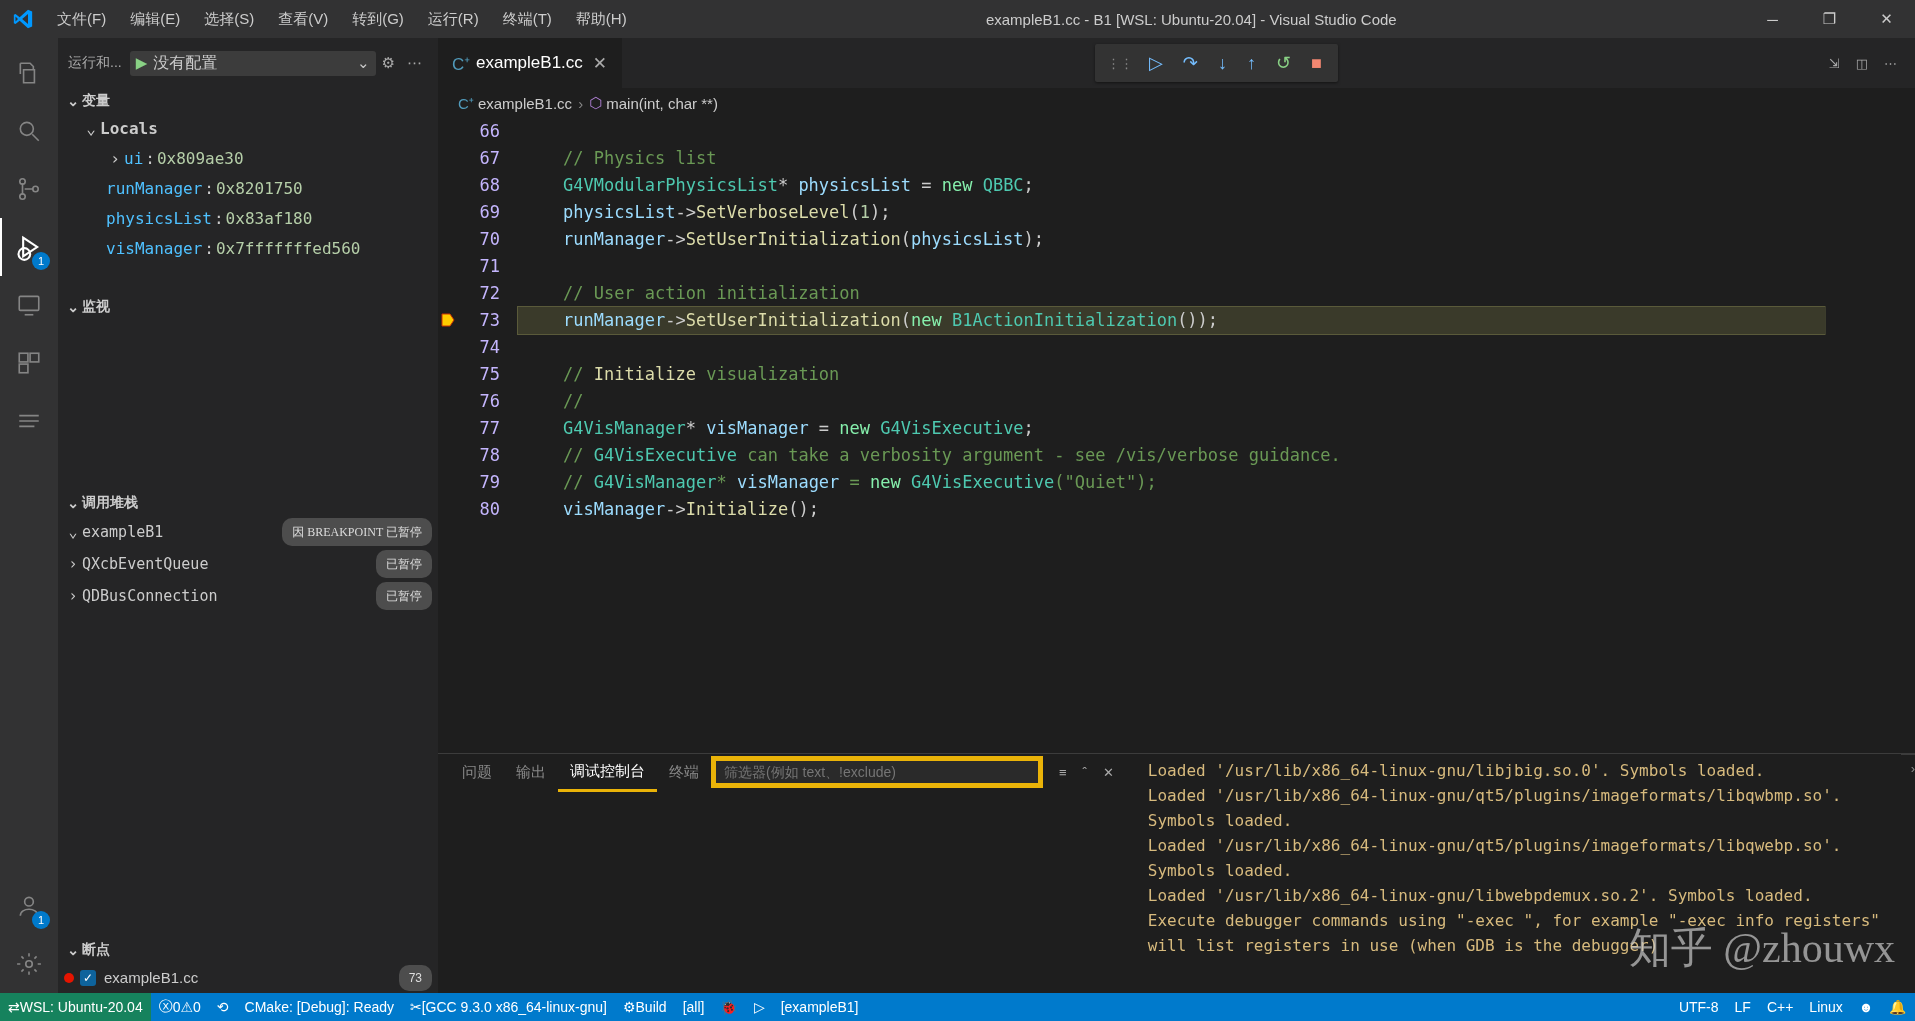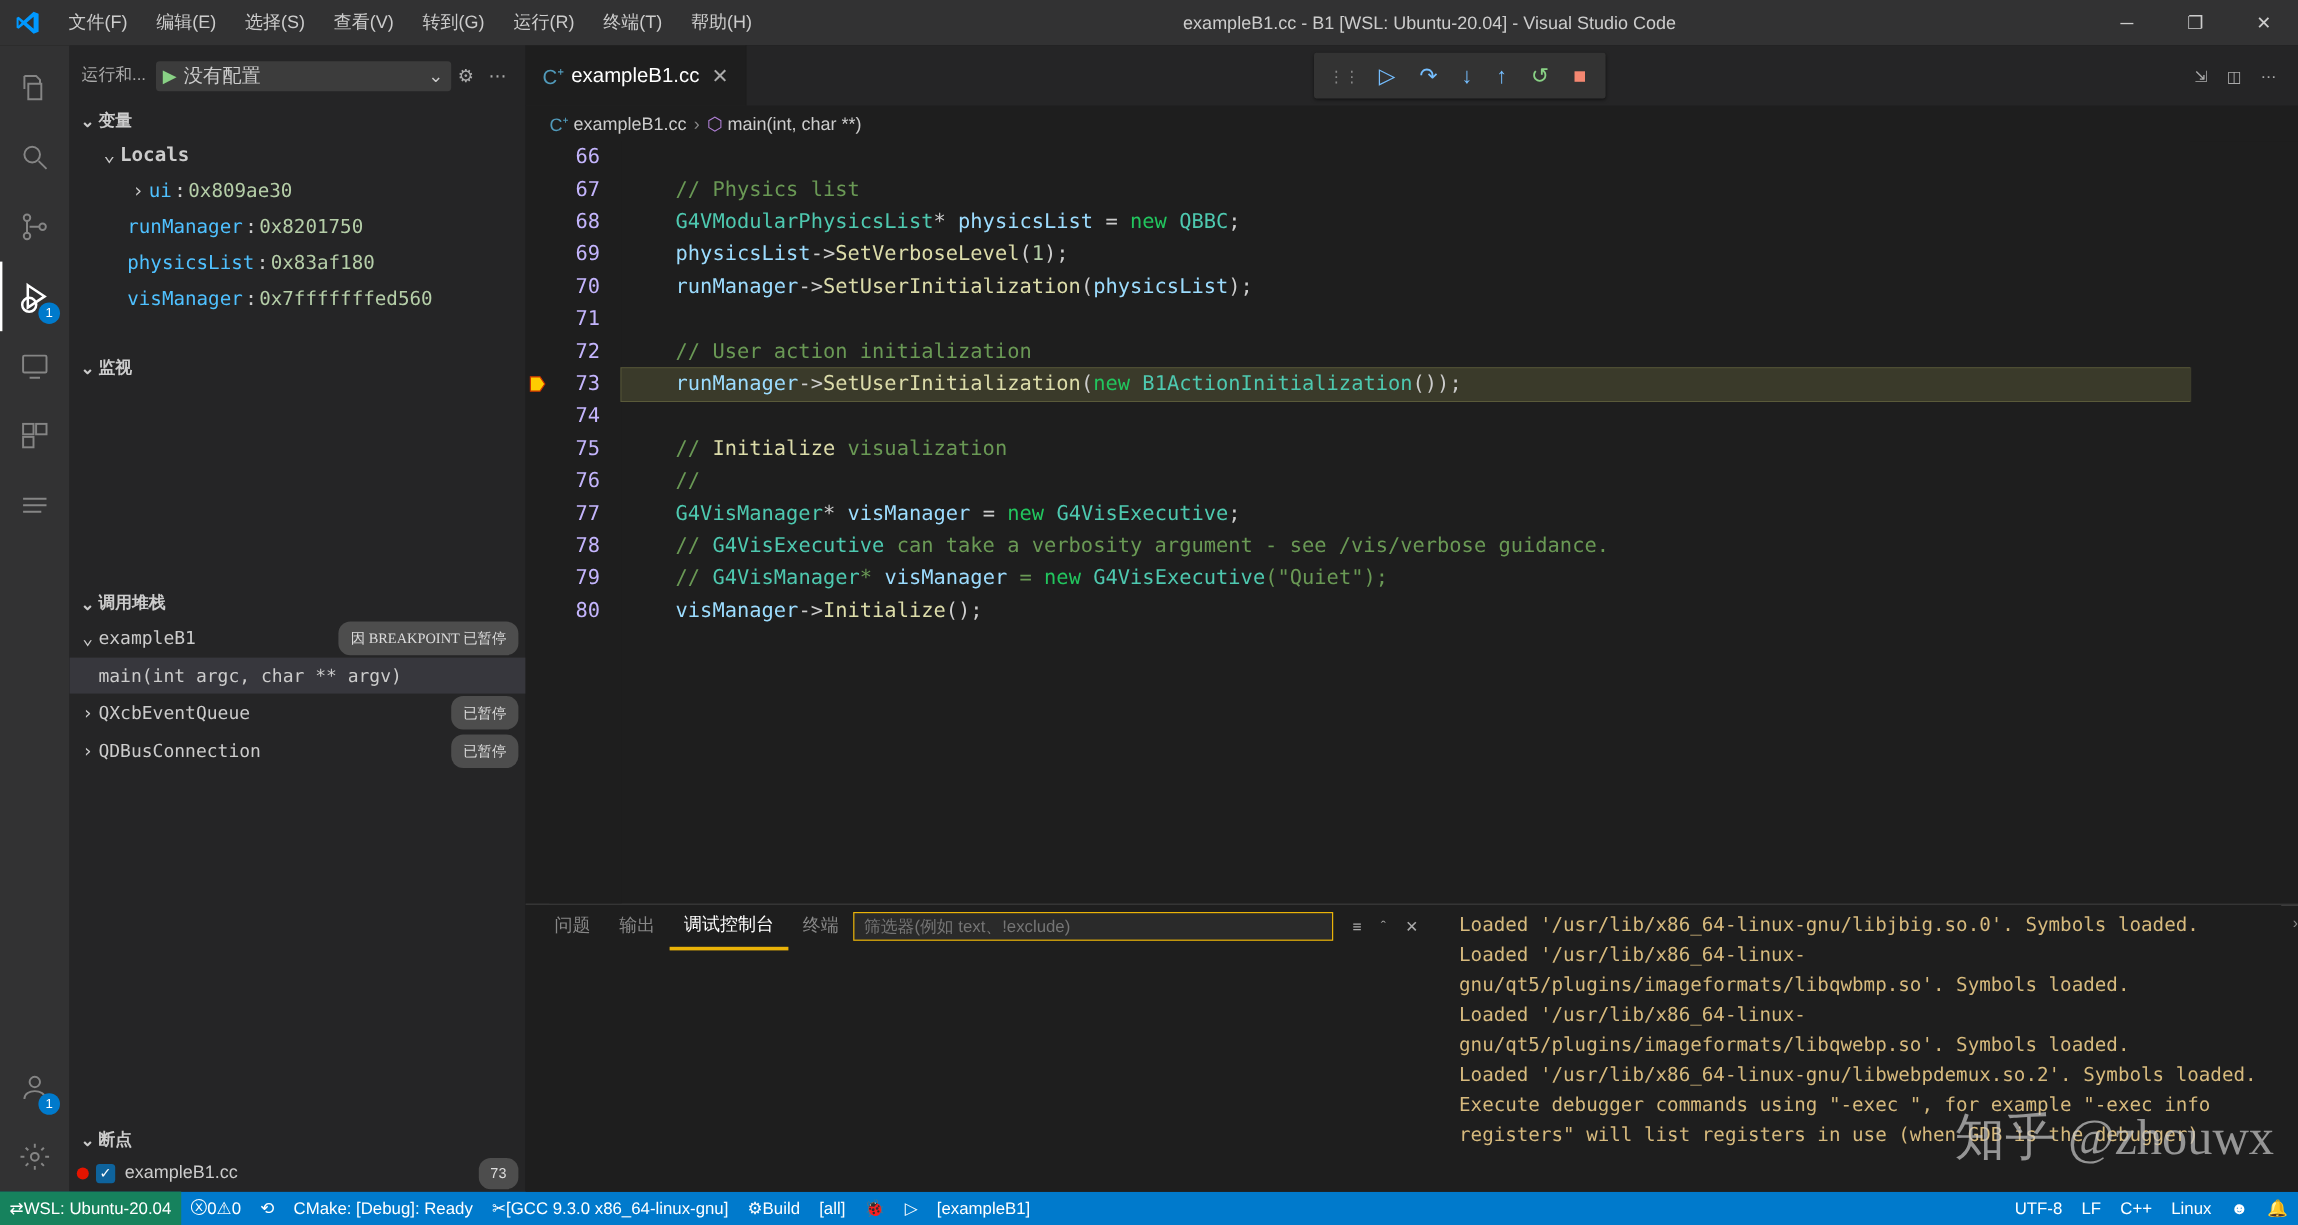--- a/index.html
+++ b/index.html
@@ -177,37 +177,37 @@
       flex: 1; font-family: Consolas, monospace; font-size: 17px;
       line-height: 27px; white-space: pre;
       position: relative;
     }
     .code .line { height: 27px; padding-left: 4px;}
     .code .current { background: #3a3a2a; outline: 1px solid #5a5a3a;}
     .tok-comment { color: #6a9955; }
     .tok-type { color: #4ec9b0; }
     .tok-func { color: #dcdcaa; }
     .tok-var { color: #9cdcfe; }
-    .tok-new { color: #22c55e; }
+    .tok-new { color: #86efac; }
     .tok-num { color: #b5cea8; }
 
     .minimap { width: 90px; background: #1e1e1e; border-left: 0; opacity: 0.5;}
 
     
     .panel {
       height: 240px; display: flex; flex-direction: row;
       background: #1e1e1e; border-top: 1px solid #3c3c3c;
     }
     .panel-tabs { display: flex; align-items: center; height: 36px; padding: 0 12px; }
     .panel-tab { padding: 0 12px; color: #888; font-size: 15px; line-height: 36px;}
     .panel-tab.active { color: #fff; border-bottom: 3px solid #eab308;}
     .panel-tabs .spacer { flex: 1; }
     .panel-filter {
-      background: #2a2a2a; border: 1px solid #eab308;
-      color: #888; padding: 3px 8px; width: 400px; font-size: 14px;
+      background: #2a2a2a; border: 5px solid #eab308;
+      color: #888; padding: 3px 8px; width: 332px; font-size: 14px;
     }
     .panel-actions { display: flex; padding-left: 8px;}
     .panel-actions .pa { padding: 0 8px; color: #aaa;}
     .panel-body {
       flex: 1; overflow: hidden; padding: 4px 14px;
       font-family: Consolas, monospace; font-size: 16px; line-height: 25px;
       color: #d7ba7d;
     }
     .panel-input { height: 28px; border-top: 1px solid #3c3c3c; display: flex; align-items: center; padding-left: 10px; color: #888;}
 
@@ -372,23 +372,20 @@
 
     <div class="section-header">
       <span class="chev">⌄</span>
       <span>调用堆栈</span>
     </div>
     <div class="callstack">
       <div class="row">
         <span class="chev">⌄</span>
         <span>exampleB1</span>
         <span class="badge-right">因 BREAKPOINT 已暂停</span>
-      </div>
-      <div class="row selected indent1">
-        <span>main(int argc, char ** argv)</span>
       </div>
       <div class="row">
         <span class="chev">›</span>
         <span>QXcbEventQueue</span>
         <span class="badge-right">已暂停</span>
       </div>
       <div class="row">
         <span class="chev">›</span>
         <span>QDBusConnection</span>
         <span class="badge-right">已暂停</span>

